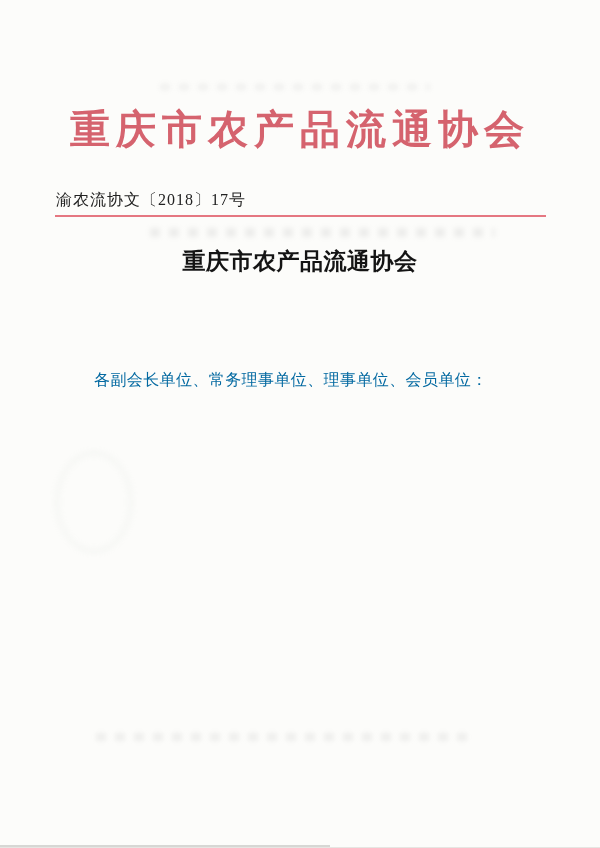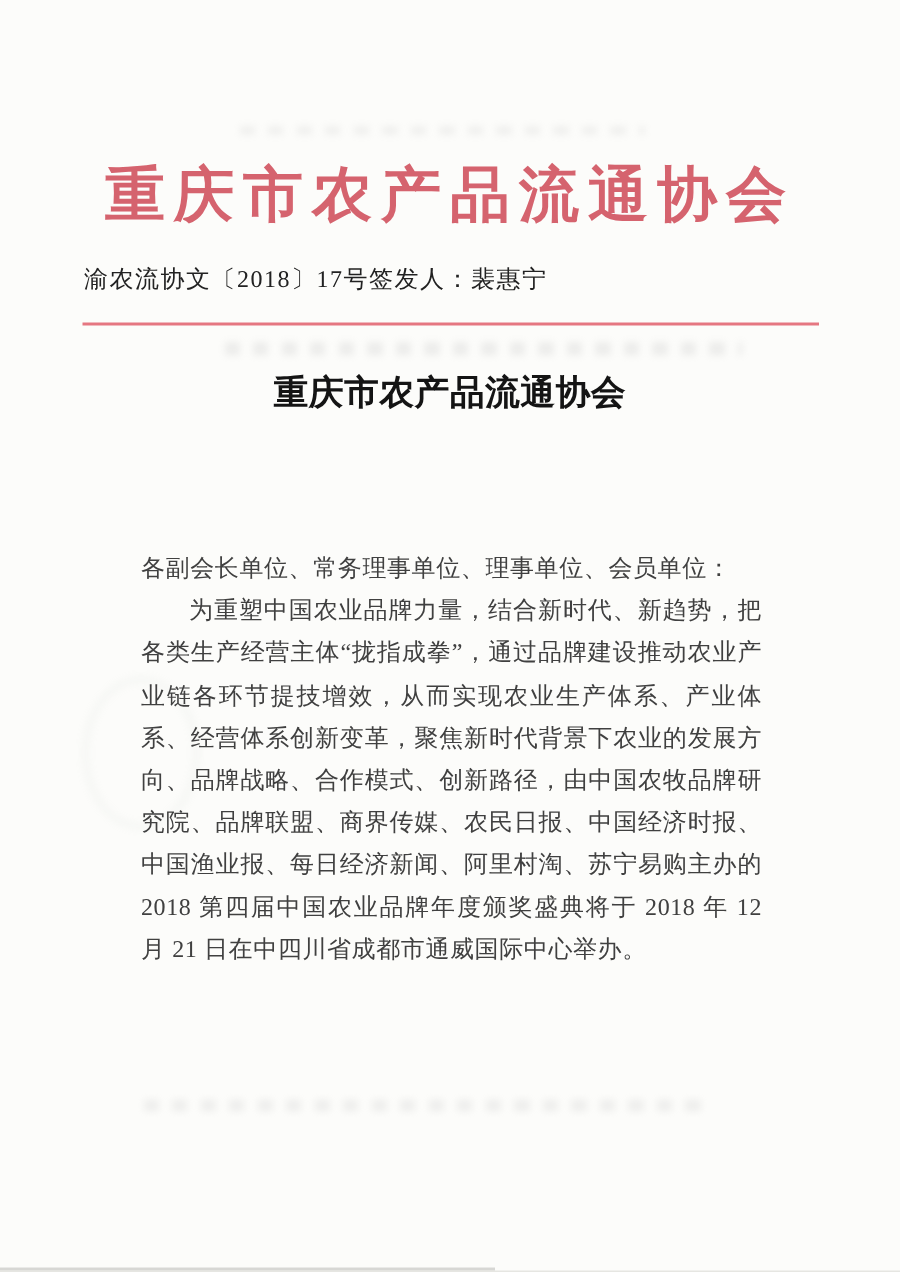--- a/index.html
+++ b/index.html
@@ -20,22 +20,22 @@
   .letterhead {
     position:absolute; top:104px; left:0; width:600px;
     text-align:center;
     font-size:40px; font-weight:bold;
     letter-spacing:6px;
     white-space:nowrap;
     line-height:1.3;
   }
   
   .meta-row {
-    position:absolute; top:176px; left:56px; width:488px;
-    display:flex; justify-content:flex-start;
+    position:absolute; top:190px; left:56px; width:488px;
+    display:flex; justify-content:space-between;
     font-size:16px; letter-spacing:1px;
     color:#222;
   }
   .red-rule {
     position:absolute; top:215px; left:55px; width:491px; height:2px;
   }
   
   .doc-title {
     position:absolute; top:246px; left:30px; width:540px;
     text-align:center;
@@ -83,36 +83,34 @@
 <body>
 
 <div class="page">
 
   <div class="artifact artifact-top"></div>
 
   <div class="letterhead" style="color: rgb(213, 99, 110);">重庆市农产品流通协会</div>
 
   <div class="meta-row">
     <span class="doc-number">渝农流协文〔2018〕17号</span>
-    <span class="signer">签发人：裴惠宁</span>
   </div>
 
   <div class="red-rule" style="background: rgb(229, 119, 129);"></div>
 
   <div class="artifact artifact-mid"></div>
 
   <div class="doc-title" style="color: rgb(20, 20, 20);">
     <div>重庆市农产品流通协会</div>
   </div>
 
   <div class="artifact-seal"></div>
 
-  <div class="body-text" style="color: #404040;">
+  <div class="body-text" style="color: #0369a1;">
     <p class="salutation">各副会长单位、常务理事单位、理事单位、会员单位：</p>
-    <p class="para">为重塑中国农业品牌力量，结合新时代、新趋势，把各类生产经营主体“拢指成拳”，通过品牌建设推动农业产业链各环节提技增效，从而实现农业生产体系、产业体系、经营体系创新变革，聚焦新时代背景下农业的发展方向、品牌战略、合作模式、创新路径，由中国农牧品牌研究院、品牌联盟、商界传媒、农民日报、中国经济时报、中国渔业报、每日经济新闻、阿里村淘、苏宁易购主办的 2018 第四届中国农业品牌年度颁奖盛典将于 2018 年 12 月 21 日在中四川省成都市通威国际中心举办。</p>
   </div>
 
   <div class="artifact artifact-bottom"></div>
 
   <div class="scan-edge-bottom"></div>
   <div class="scan-edge-bottom-dark"></div>
 
 </div>
 
 </body></html>

